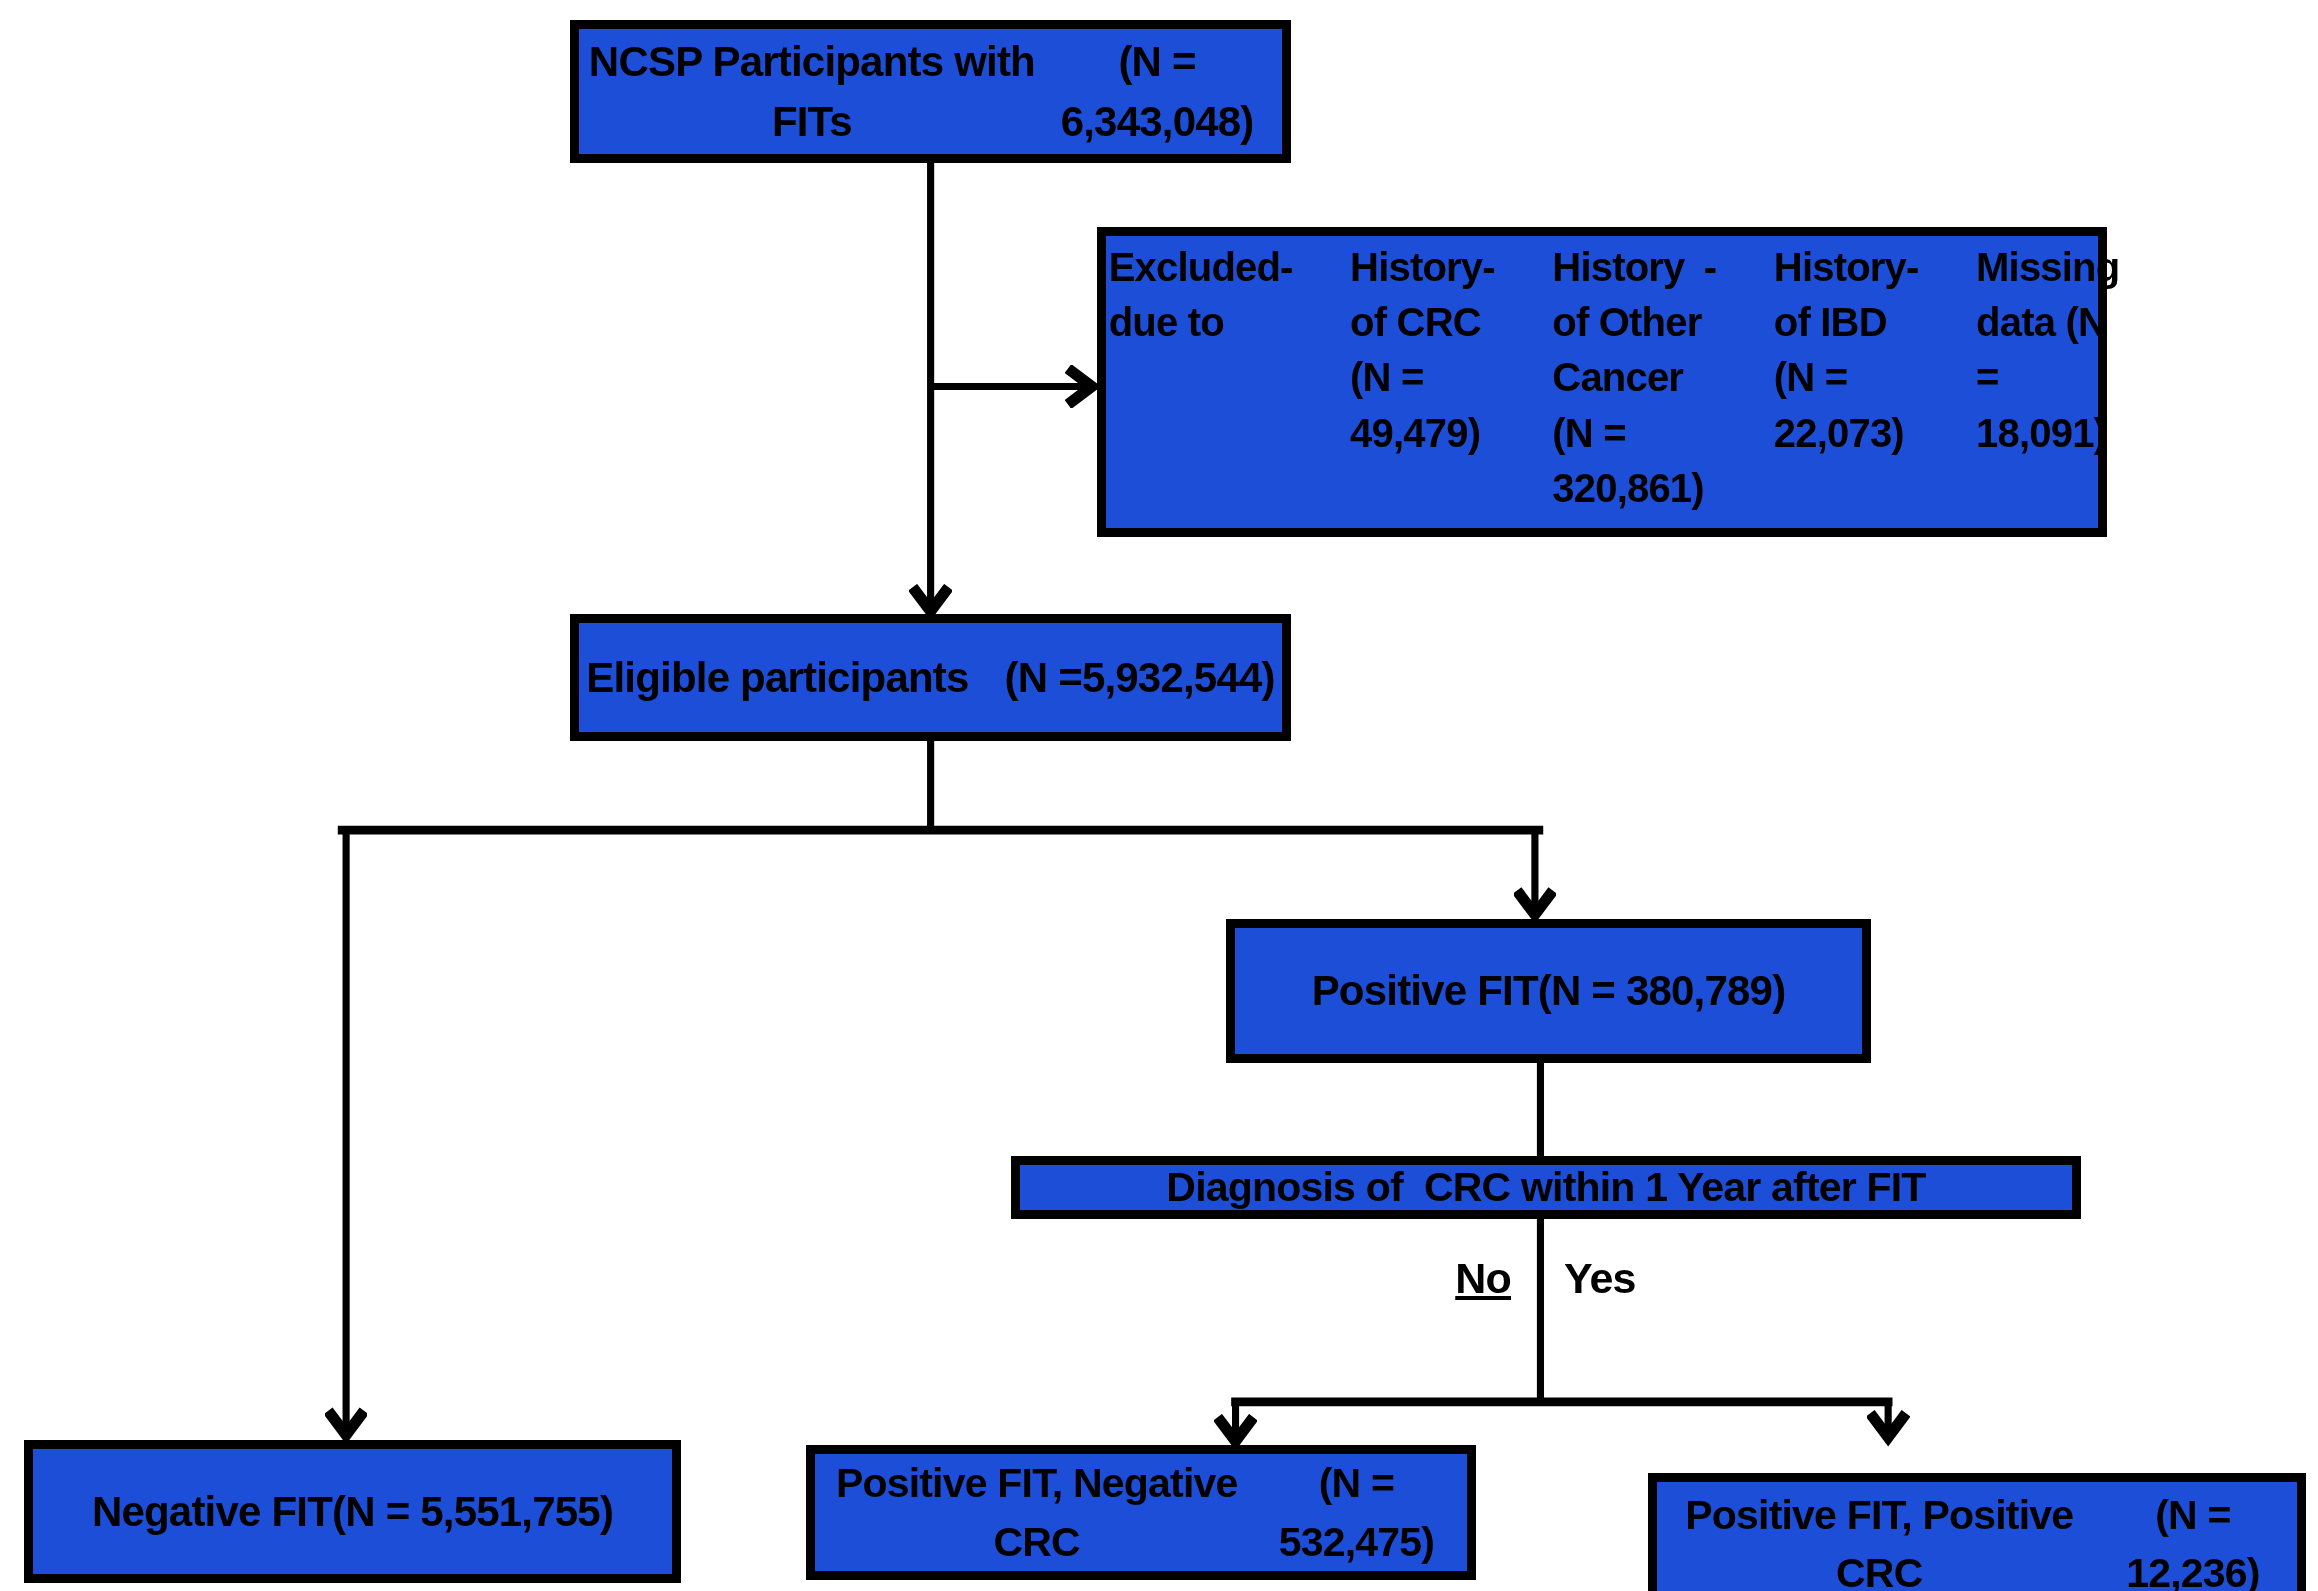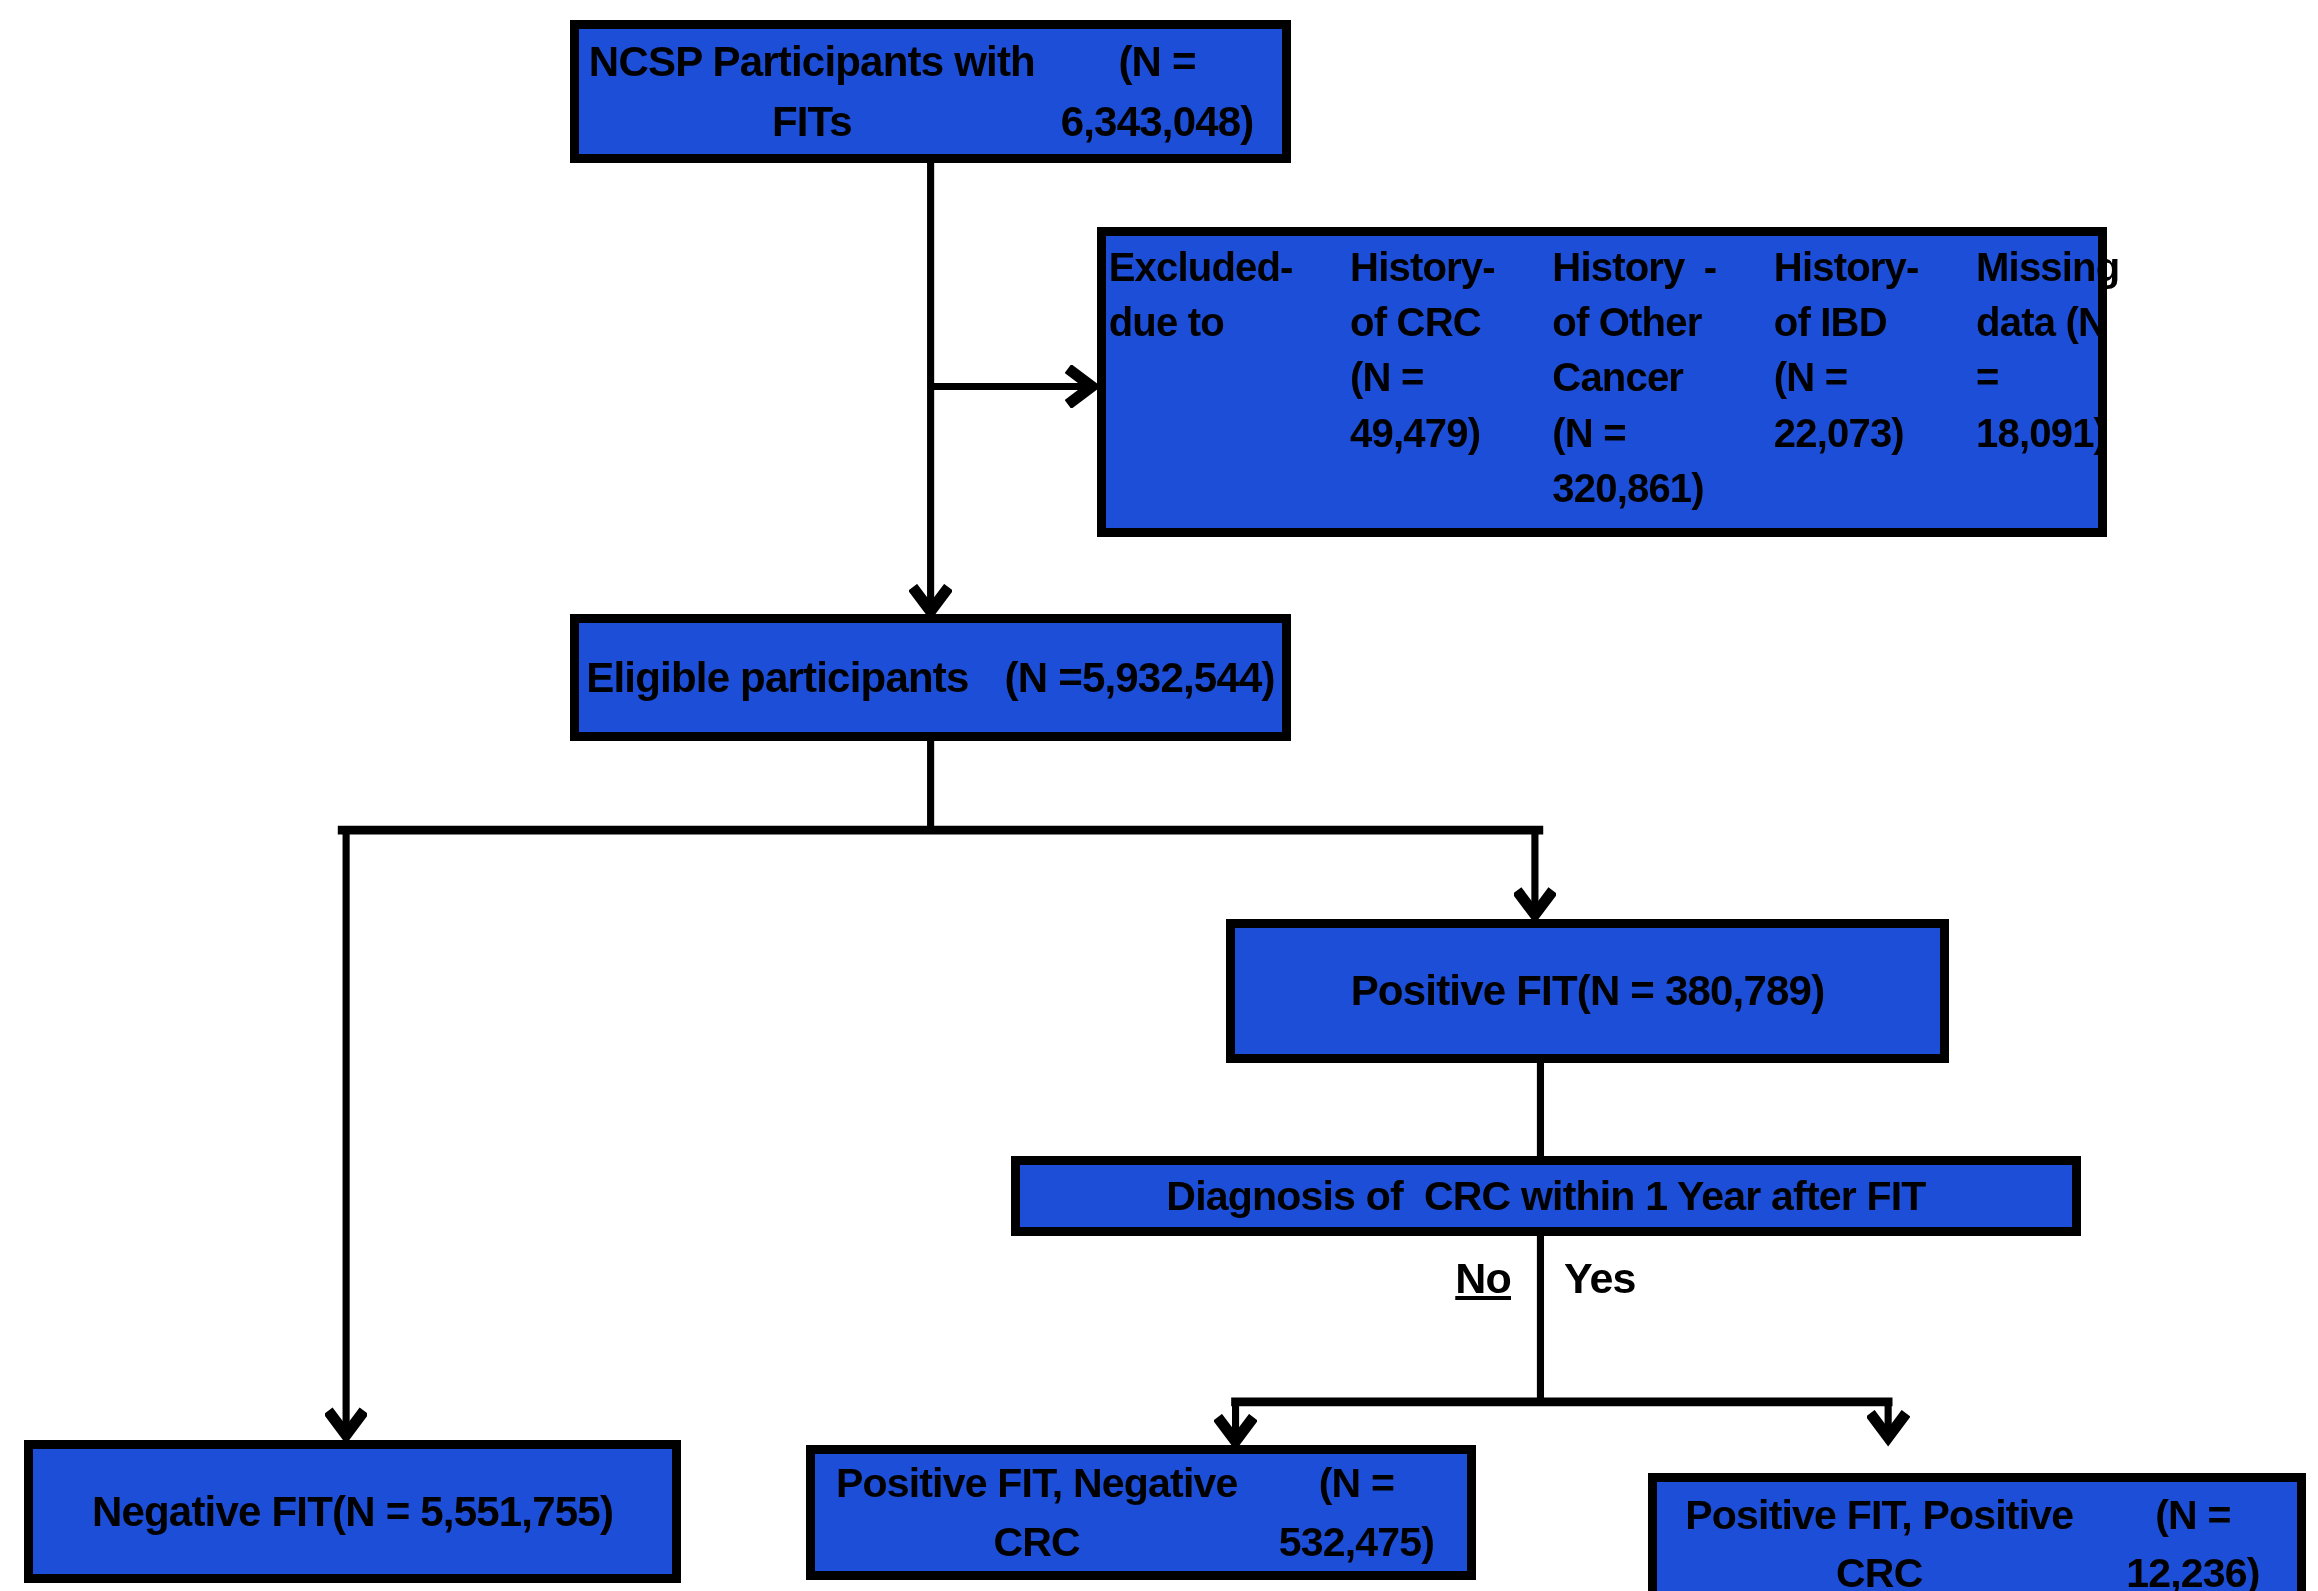--- a/index.html
+++ b/index.html
@@ -39,22 +39,22 @@
   .box-ncsp        { left: 570px;  top: 20px;   width: 721px;  height: 143px; }
   .box-excluded    {
     left: 1097px; top: 227px; width: 1010px; height: 310px;
     align-items: flex-start; text-align: left;
     justify-content: center;
     font-size: 40px;
     padding: 4px 0 8px 24px;
     line-height: 1.38;
   }
   .box-eligible    { left: 570px;  top: 614px;  width: 721px;  height: 127px; gap: 36px; }
-  .box-positive-fit{ left: 1226px; top: 919px; width: 723px;  height: 144px; }
-  .box-diagnosis   { left: 1011px; top: 1156px; width: 1070px; height: 80px;  font-size: 41px; }
+  .box-positive-fit{ left: 1226px; top: 919px; width: 645px;  height: 144px; }
+  .box-diagnosis   { left: 1011px; top: 1156px; width: 1070px; height: 63px;  font-size: 41px; }
   .box-negative-fit{ left: 24px;   top: 1440px; width: 657px;  height: 143px; }
   .box-pos-neg     { left: 806px; top: 1445px; width: 670px;  height: 135px; font-size: 41px; }
   .box-pos-pos     { left: 1648px; top: 1441px; width: 658px;  height: 142px; font-size: 41px; margin-top: 32px; }
   .ex-row { display: flex; align-items: baseline; }
   .ex-bullet { width: 70px; flex: none; }
   .flow-label {
     position: absolute;
     font-size: 43px;
     letter-spacing: -0.8px;
   }

